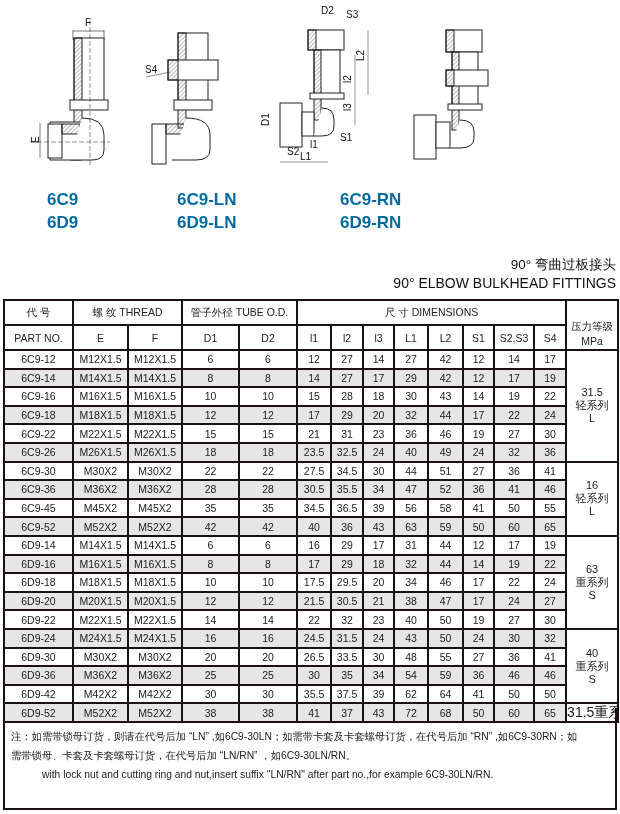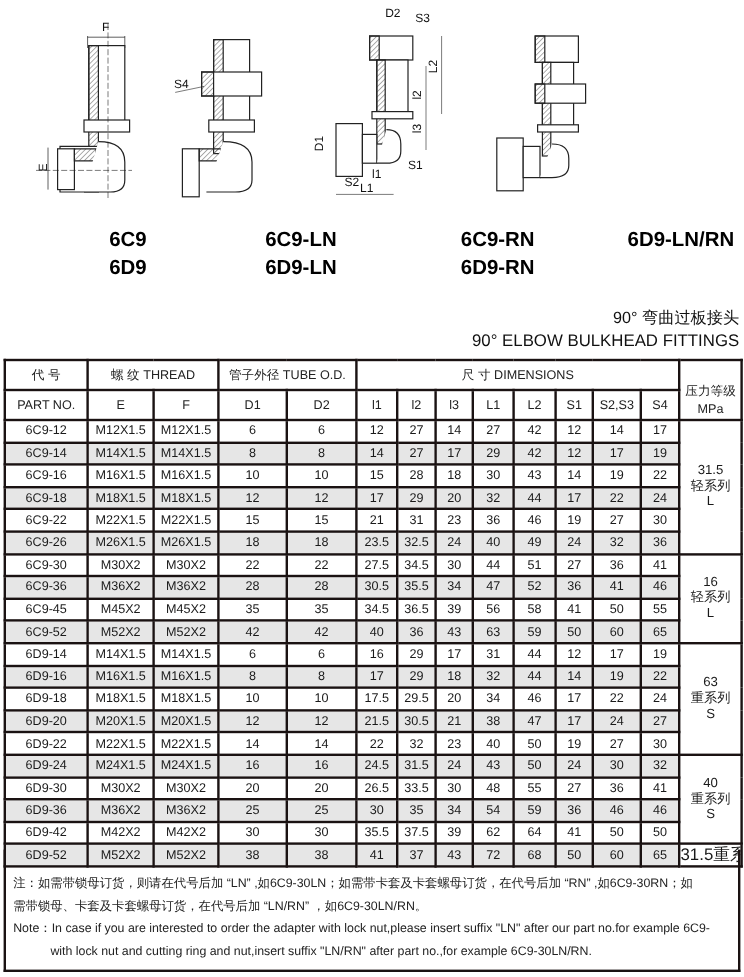--- a/index.html
+++ b/index.html
@@ -1,18 +1,18 @@
 <!DOCTYPE html>
 <html><head>
 <meta charset="utf-8">
 <style>
   * { box-sizing: border-box; margin: 0; padding: 0; }
   body { width: 620px; height: 814px; background: #ffffff; font-family: "Liberation Sans", "DejaVu Sans", sans-serif; color: #1a1a1a; position: relative; overflow: hidden; }
   .drawings { position: absolute; left: 0; top: 0; width: 620px; height: 190px; }
-  .model-label { position: absolute; font-family: "Liberation Sans", sans-serif; font-weight: bold; font-size: 17px; line-height: 23px; color: #000000; margin-left: 44px; }
+  .model-label { position: absolute; font-family: "Liberation Sans", sans-serif; font-weight: bold; font-size: 17px; line-height: 23px; color: #0369a1; }
   .caption { position: absolute; right: 4px; text-align: right; font-size: 13.5px; color: #111; }
   table.spec { position: absolute; left: 3px; top: 299px; width: 614px; border-collapse: collapse; table-layout: fixed; font-size: 10.5px; }
   table.spec td, table.spec th { border: 2px solid #1a1212; text-align: center; height: 18.6px; padding: 0; font-weight: normal; white-space: nowrap; overflow: hidden; }
   table.spec th { font-size: 10.5px; color: #222; }
   tr.alt td { background: #e6e6e6; }
   td.pressure { background: #ffffff !important; font-size: 11px; line-height: 13px; white-space: normal; }
   td.pressure.small { font-size: 14px; }
   .note { position: absolute; left: 3px; top: 708px; width: 614px; height: 102px; border: 2px solid #1a1212; border-top: none; padding: 19px 6px; font-size: 10.3px; line-height: 19px; color: #222; }
   .note .indent { padding-left: 31px; }
   .dim { font-size: 10px; fill: #111; font-family: "Liberation Sans", sans-serif; }
@@ -103,21 +103,20 @@
 </div>
 <div class="model-label" style="left:177px; top:188px;">
   <div>6C9-LN</div>
   <div>6D9-LN</div>
 </div>
 <div class="model-label" style="left:340px; top:188px;text-align:right;">
   <div>6C9-RN</div>
   <div>6D9-RN</div>
 </div>
 <div class="model-label" style="left:479px; top:188px;">
-  <div>6D9-LN/RN</div>
 </div>
 
 <div class="caption" style="top:256px;">90° 弯曲过板接头</div>
 <div class="caption" style="top:275px; font-size:14px;">90° ELBOW BULKHEAD FITTINGS</div>
 
 <table class="spec">
   <colgroup>
     <col style="width:69px">
       <col style="width:55px">
       <col style="width:54px">
@@ -481,15 +480,14 @@
         <td>60</td>
         <td>65</td>
         <td class="pressure small" rowspan="1">31.5重系列S</td>
       </tr>
     </tbody>
 </table>
 
 <div class="note">
   <div>注：如需带锁母订货，则请在代号后加 “LN” ,如6C9-30LN；如需带卡套及卡套螺母订货，在代号后加 “RN” ,如6C9-30RN；如</div>
   <div>需带锁母、卡套及卡套螺母订货，在代号后加 “LN/RN” ，如6C9-30LN/RN。</div>
-  <div><span>Note：</span><span>In case if you are interested to order the adapter with lock nut,please insert suffix "LN" after our part no.for example 6C9-</span></div>
   <div class="indent">with lock nut and cutting ring and nut,insert suffix "LN/RN" after part no.,for  example 6C9-30LN/RN.</div>
 </div>
 
 </body></html>

